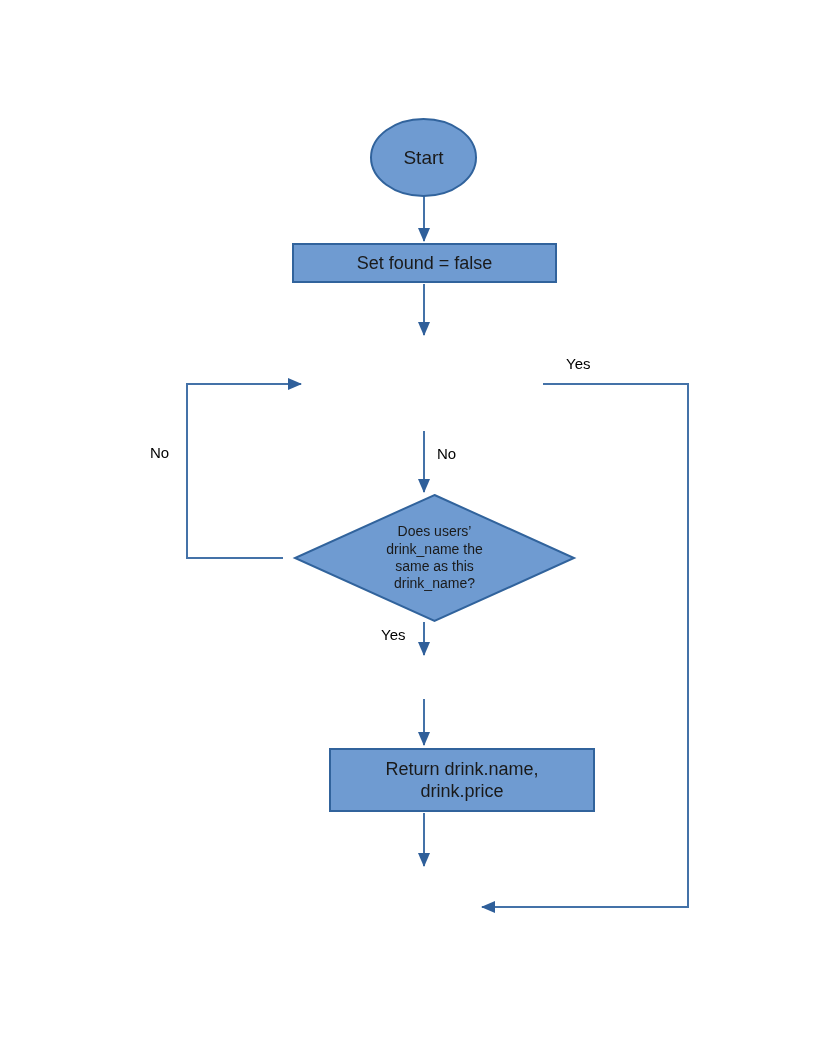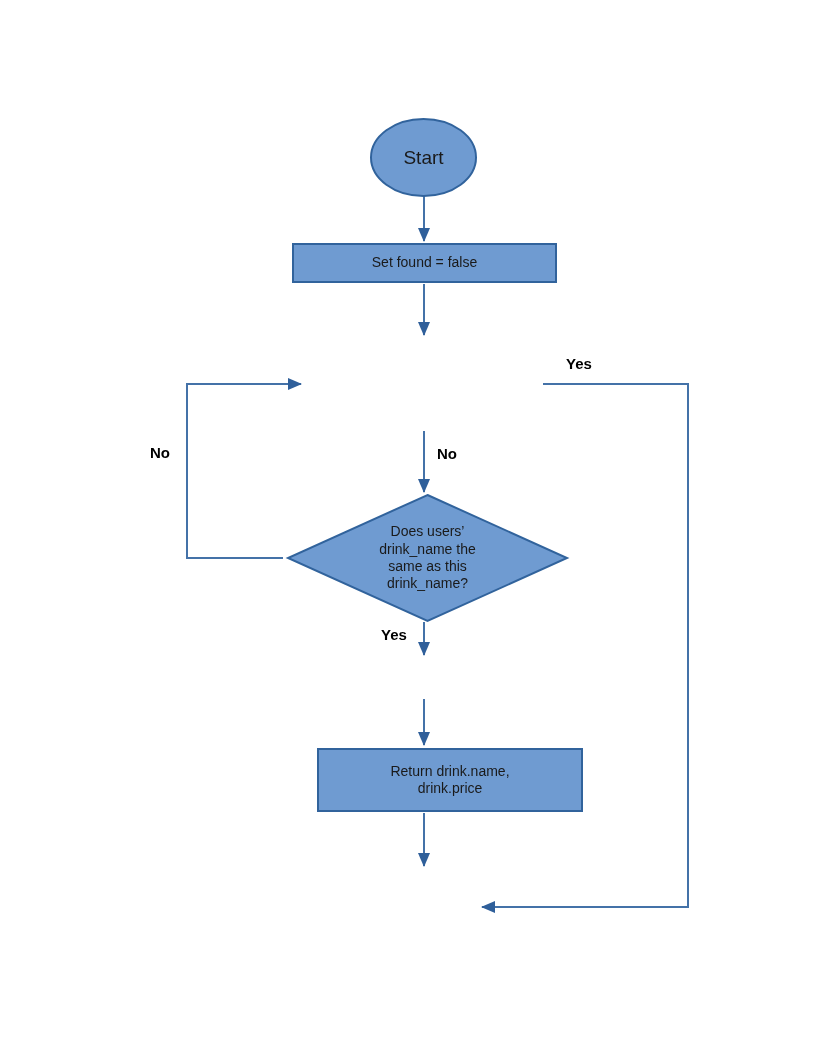--- a/index.html
+++ b/index.html
@@ -55,27 +55,27 @@
     inset:0;
     display:flex;
     align-items:center;
     justify-content:center;
     text-align:center;
     white-space:pre-line;
     color:var(--text);
     line-height:1.25;
   }
   .terminator .node-label{font-size:19px;}
-  .process .node-label{font-size:14px;}
+  .process .node-label{font-size:18px;}
   .decision-large .node-label{font-size:18px;line-height:1.26;}
   .decision-small .node-label{font-size:14px;line-height:1.24;}
   .edge-label{
     position:absolute;
     font-size:15px;
-    font-weight:bold;
+    font-weight:normal;
     color:var(--label-text);
     white-space:nowrap;
   }
 </style>
 </head>
 <body>
 
 <div class="canvas">
 
   <svg class="connector-layer" viewBox="0 0 816 1056">
@@ -102,32 +102,32 @@
   </div>
 
   <div class="node process" style="left:292px;top:243px;width:265px;height:40px">
     <svg class="shape" viewBox="0 0 265 40">
       <rect x="1" y="1" width="263" height="38"></rect>
     </svg>
     <div class="node-label">Set found = false</div>
   </div>
 
 
-  <div class="node decision-small" style="left:287px;top:494px;width:281px;height:128px">
+  <div class="node decision-small" style="left:294px;top:494px;width:281px;height:128px">
     <svg class="shape" viewBox="0 0 281 128">
       <polygon points="140.5,1 280,64 140.5,127 1,64"></polygon>
     </svg>
     <div class="node-label">Does users’
 drink_name the
 same as this
 drink_name?</div>
   </div>
 
 
-  <div class="node process" style="left:296px;top:748px;width:308px;height:64px">
+  <div class="node process" style="left:308px;top:748px;width:308px;height:64px">
     <svg class="shape" viewBox="0 0 266 64">
       <rect x="1" y="1" width="264" height="62"></rect>
     </svg>
     <div class="node-label">Return drink.name,
 drink.price</div>
   </div>
 
 
   <div class="edge-label" style="left:566px;top:355px">Yes</div>
   <div class="edge-label" style="left:437px;top:445px">No</div>

